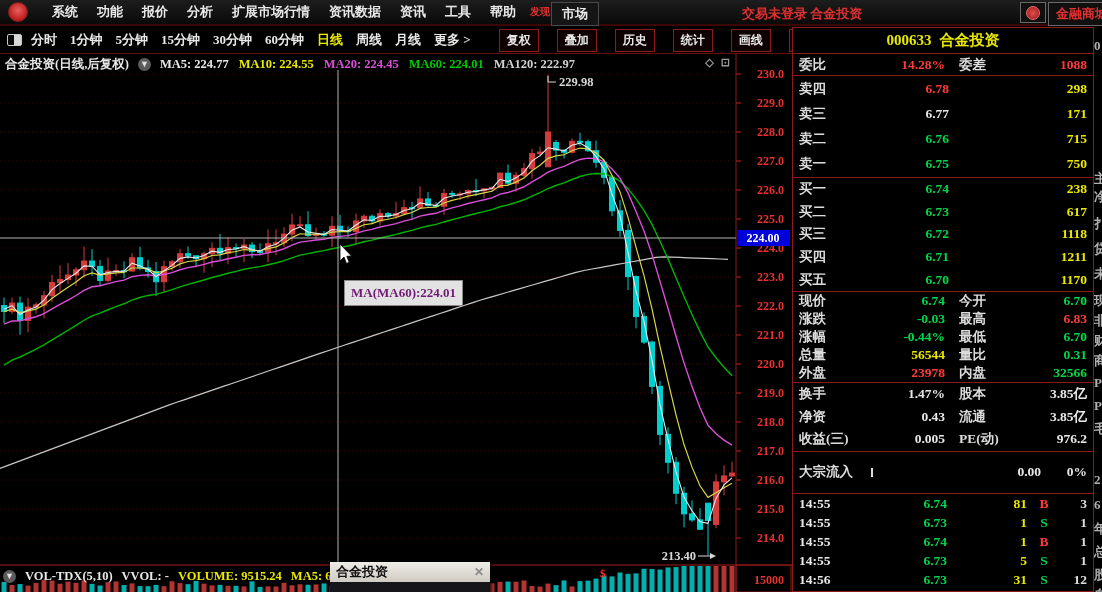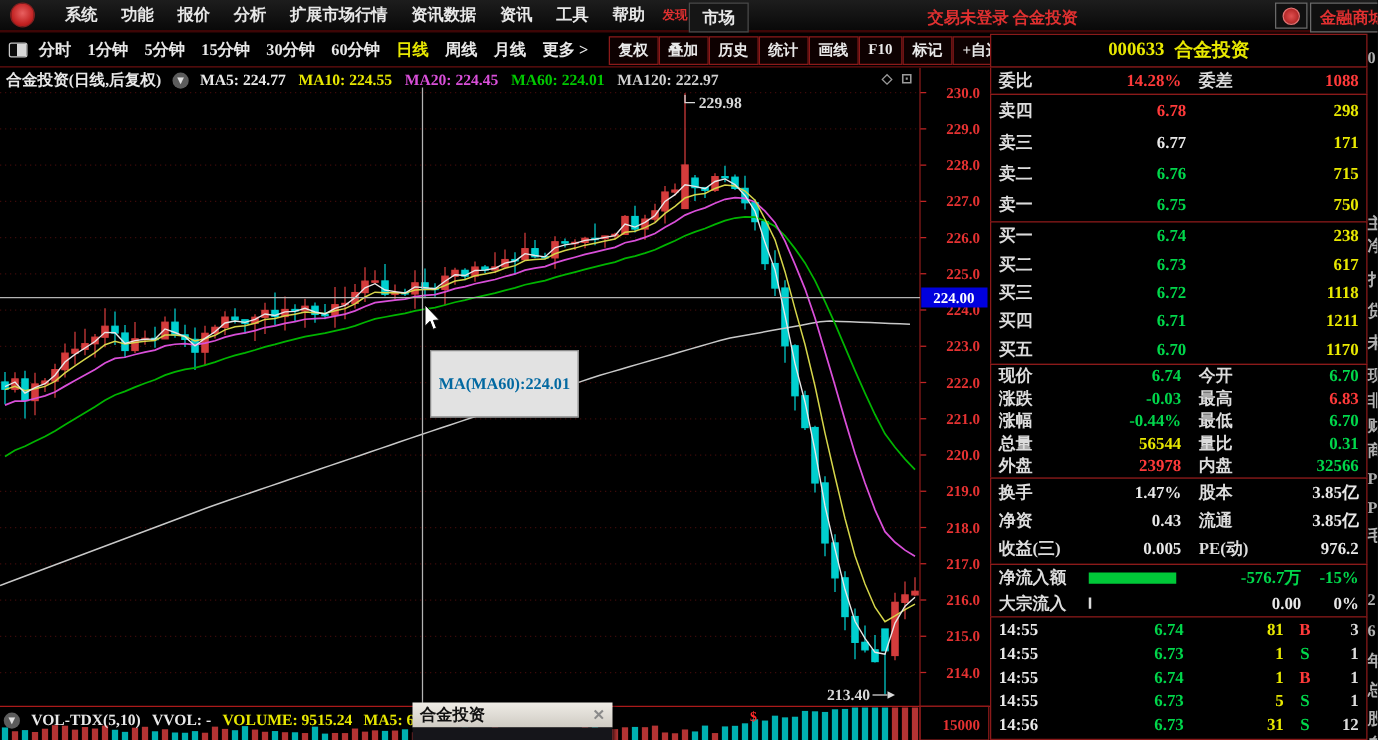--- a/index.html
+++ b/index.html
@@ -18,32 +18,32 @@
 .login-status{position:absolute;left:742px;top:5px;color:#e03030;font-size:13px}
 .mall-icon-box{position:absolute;left:1020px;top:2px;width:26px;height:21px;border:1px solid #6a6a6a;background:#101010;display:flex;align-items:center;justify-content:center}
 .mall-icon{width:14px;height:14px;border-radius:50%;background:radial-gradient(circle,#e05050,#a01515);border:1px solid #e07070}
 .mall-box{position:absolute;left:1048px;top:2px;padding:2px 7px;border:1px solid #6a6a6a;background:#101010;color:#e03030;font-size:13px;white-space:nowrap}
 
 .toolbar{position:absolute;left:0;top:27px;width:792px;height:27px;background:#000;border-bottom:1px solid #6a0f0f;display:flex;align-items:center;z-index:9}
 .tb-icon{width:15px;height:12px;border:1px solid #c8c8c8;border-radius:2px;margin:0 9px 0 7px;background:linear-gradient(90deg,#0a0a0a 45%,#d8d8d8 45%);flex:none}
 .period{color:#e8e8e8;font-size:13px;margin-right:13px;white-space:nowrap}
 .period.active{color:#e8e800}
 .more{color:#e8e8e8;font-size:13px;margin-right:8px;white-space:nowrap}
-.tb-buttons{display:flex;gap:0;margin-left:8px}
+.tb-buttons{display:flex;gap:18px;margin-left:20px}
 .tbtn{border:1px solid #8b1a1a;color:#e8e8e8;font-size:12px;padding:2px 7px;background:#0e0101;white-space:nowrap}
 
 .quote-header{position:absolute;left:792px;top:27px;width:302px;height:27px;border:1px solid #8b1a1a;background:#000;display:flex;align-items:center;justify-content:center;gap:8px;color:#e8e800;font-size:15px;z-index:9}
 
 .chart-wrap{position:absolute;left:0;top:54px;width:792px;height:538px}
 .chart-wrap svg{position:absolute;left:0;top:0}
 .chart-header{position:absolute;left:5px;top:2px;display:flex;gap:9px;align-items:center;font-size:12.5px;color:#e8e8e8;z-index:5;white-space:nowrap}
 .chev{width:13px;height:13px;border-radius:50%;background:#5c5c5c;color:#e0e0e0;font-size:9px;line-height:12px;text-align:center;flex:none}
 .corner-icons{position:absolute;right:62px;top:2px;display:flex;gap:7px;color:#9a9a9a;font-size:11px;z-index:5}
 .vol-header{position:absolute;left:3px;top:515px;display:flex;gap:9px;align-items:center;font-size:12.5px;z-index:4;white-space:nowrap}
-.tooltip{position:absolute;left:344px;top:226px;padding:18px 6px;background:#e2e2e2;border:1px solid #8a8a8a;color:#0369a1;font-size:13px;z-index:6;white-space:nowrap}
+.tooltip{position:absolute;left:344px;top:226px;padding:4px 6px;background:#e2e2e2;border:1px solid #8a8a8a;color:#701a75;font-size:13px;z-index:6;white-space:nowrap}
 .popup{position:absolute;left:330px;top:508px;width:160px;height:40px;z-index:7;box-shadow:1px 1px 4px #000}
 .popup-title{height:20px;background:linear-gradient(#efece6,#cfcbc3);display:flex;align-items:center;padding:0 6px;color:#111;font-size:13px}
 .popup-close{margin-left:auto;color:#8a8a8a;font-size:12px}
 .popup-body{height:20px;background:#15151a}
 
 .right-panel{position:absolute;left:792px;top:54px;width:302px;height:538px;display:flex;flex-direction:column;z-index:8}
 .sec{border:1px solid #8b1a1a;margin-top:-1px;background:#000;display:flex;flex-direction:column;justify-content:space-around;overflow:hidden}
 .sec-weibi{height:24px}.sec-asks{height:106px}.sec-bids{height:119px}.sec-stats{height:95px}.sec-fin{height:72px}.sec-flow{height:45px}.sec-trades{height:102px;justify-content:flex-start}
 .qrow,.stat-row,.trade-row,.flow-row{display:flex;align-items:center;padding:0 6px;font-size:13.5px;white-space:nowrap}
 .qrow .lab{width:58px;color:#dcdcdc}
@@ -619,28 +619,20 @@
         </div>
         <div class="stat-row">
           <span class="l1">收益(三)</span>
           <span class="v1 c-white">0.005</span>
           <span class="l2">PE(动)</span>
           <span class="v2 c-white">976.2</span>
         </div>
       </div>
     <div class="sec sec-flow">
       <div class="flow-row">
-        <span class="lab">净流入额</span>
-        <span class="flow-bar">
-            <span class="fill" id="flow-fill-1" style="width: 70px;"></span>
-          </span>
-        <span class="fv c-green">-576.7万</span>
-        <span class="fp c-green">-15%</span>
-      </div>
-      <div class="flow-row">
         <span class="lab">大宗流入</span>
         <span class="flow-bar">
             <span class="tick"></span>
           </span>
         <span class="fv c-white">0.00</span>
         <span class="fp c-white">0%</span>
       </div>
     </div>
     <div class="sec sec-trades" id="trades">
         <div class="trade-row">

